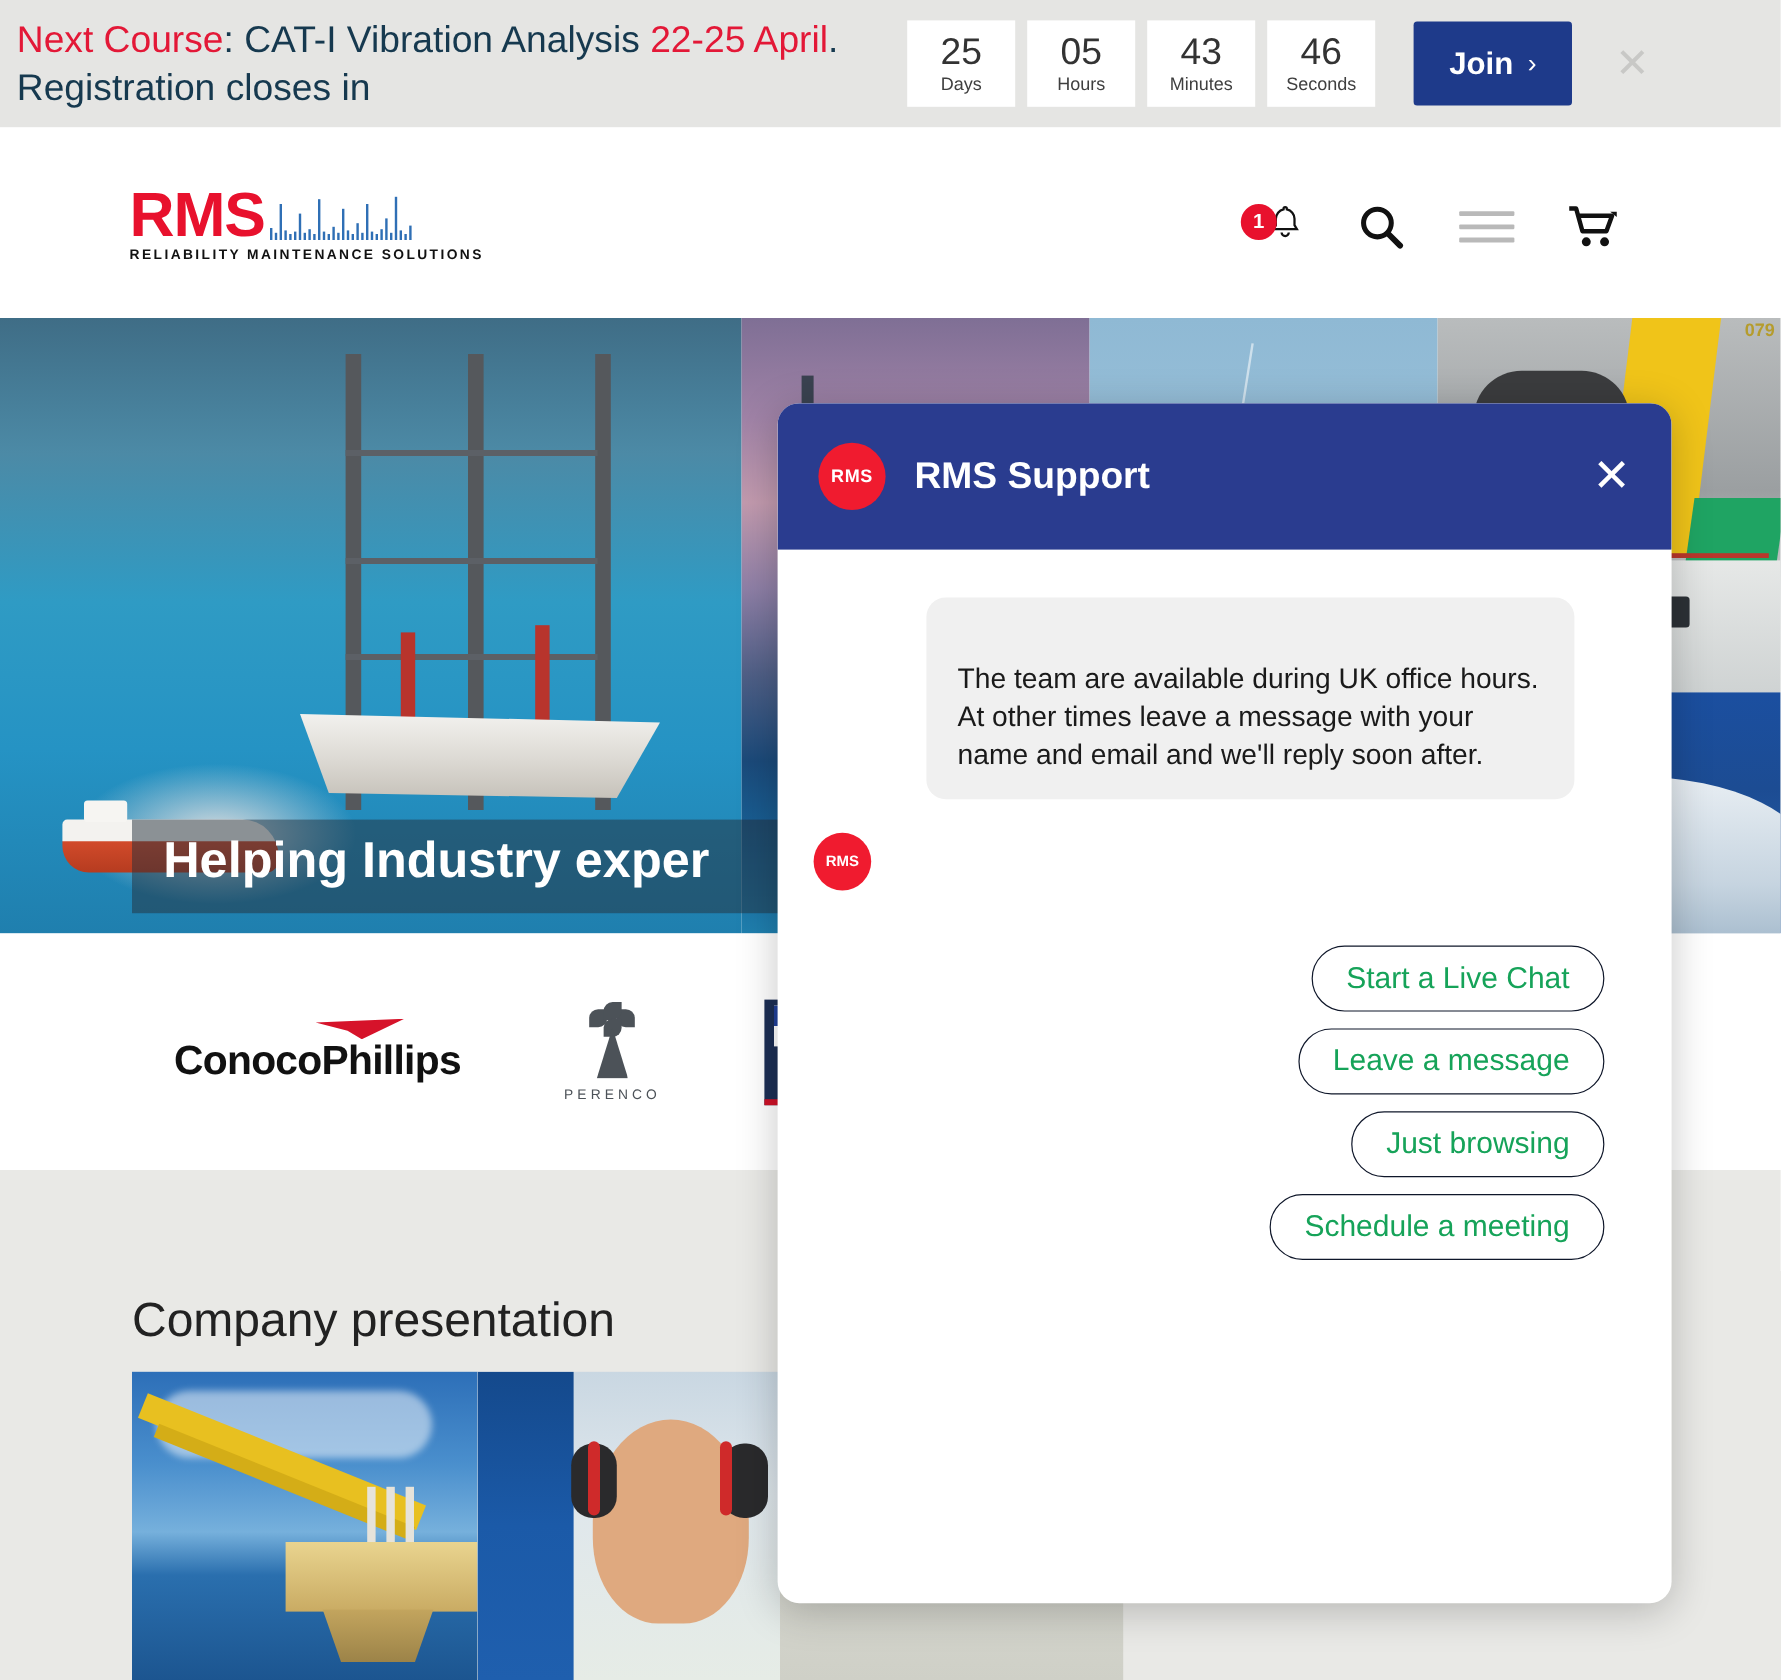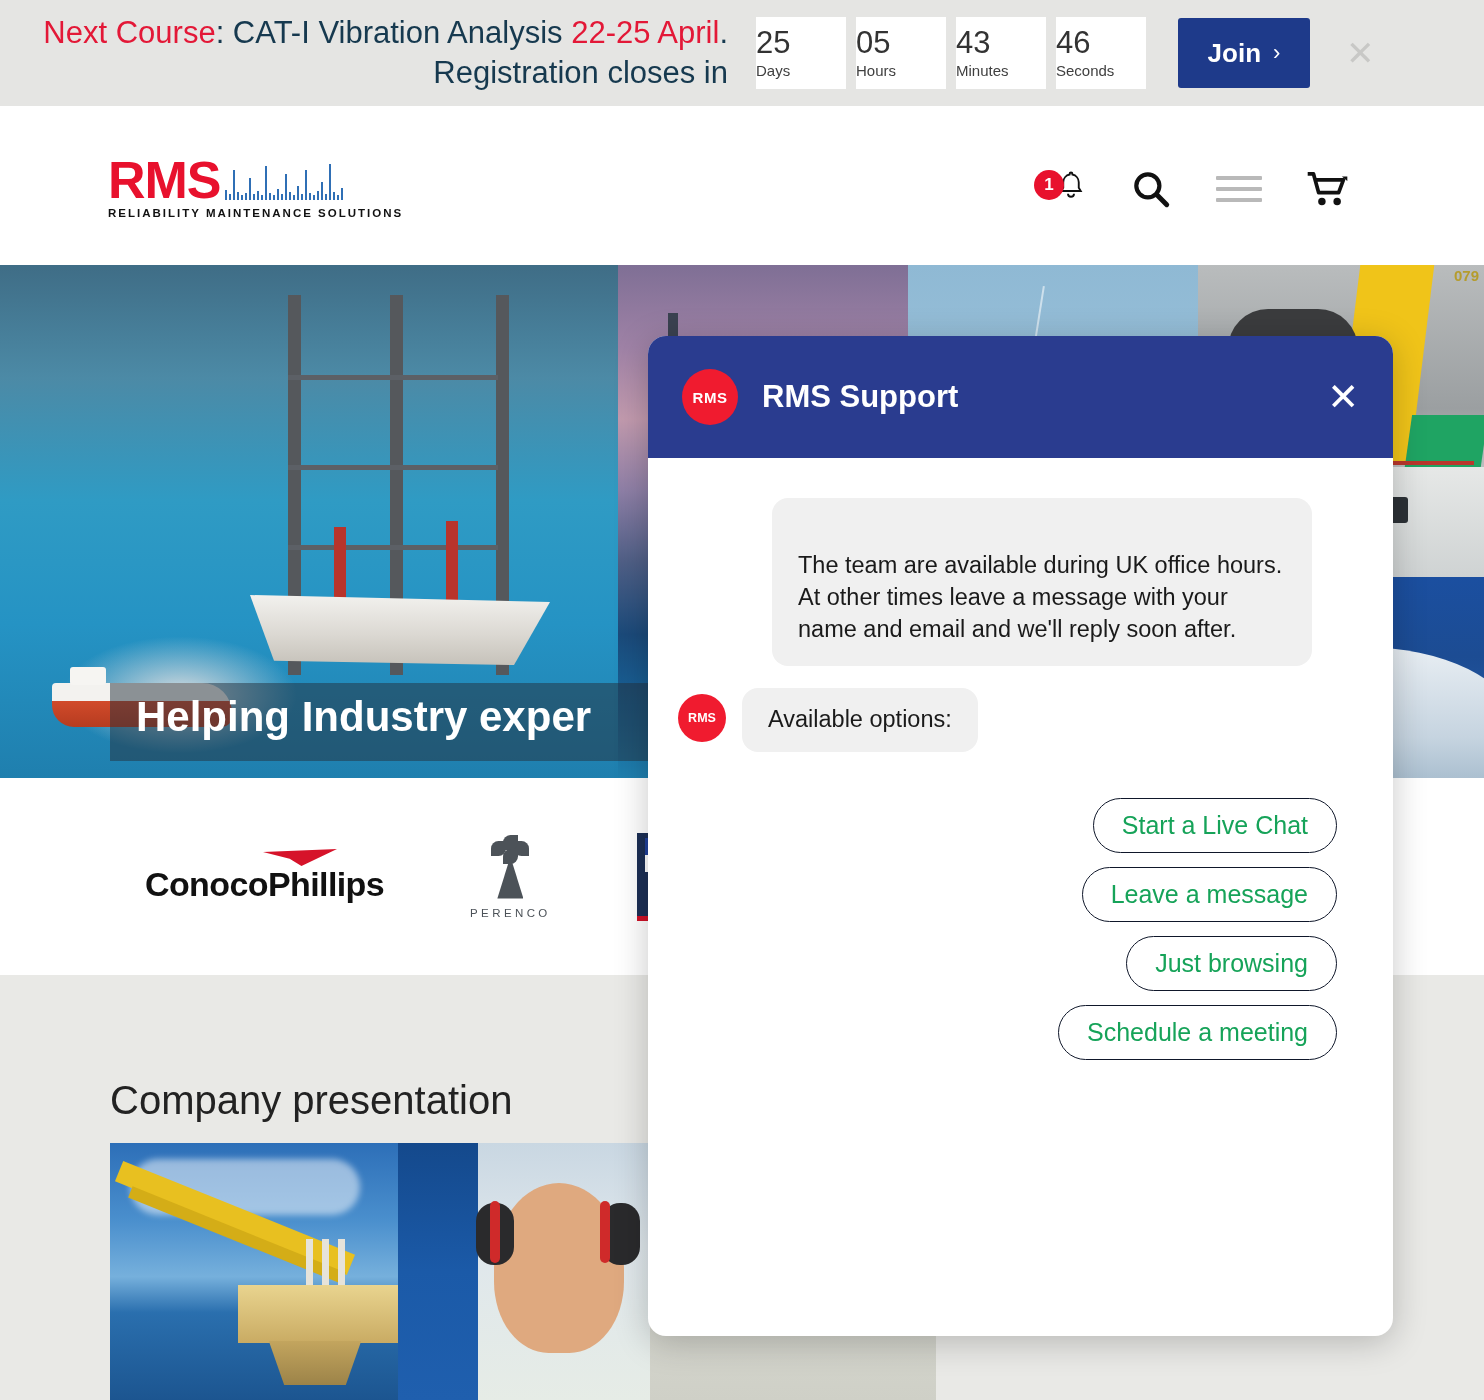--- a/index.html
+++ b/index.html
@@ -12,29 +12,29 @@
   #page { position: relative; width: 1484px; height: 1400px; }
 
   
   .promo-bar {
     position: absolute; left: 0; top: 0; width: 1484px; height: 106px;
     background: #e5e5e3;
     display: flex; align-items: center;
   }
   .promo-text {
     width: 742px; padding: 0 14px;
-    text-align: right;
+    text-align: left;
     font-size: 31px; line-height: 1.28;
     color: #16394f; font-weight: 400;
   }
   .promo-text .hl { color: #e31837; font-weight: 400; }
   .countdown { display: flex; align-items: flex-start; gap: 10px; margin-left: 14px; }
   .cd-box {
     background: #ffffff; width: 90px; height: 72px;
-    display: flex; flex-direction: column; justify-content: center;
+    display: flex; flex-direction: column; align-items: center; justify-content: center;
     color: #3b3b3b;
   }
   .cd-num { font-size: 31px; line-height: 1.05; font-weight: 400; color: #333; }
   .cd-lbl { font-size: 15px; margin-top: 2px; color: #3f3f3f; }
   .join-btn {
     margin-left: 32px; background: #1e3a8a; color: #fff;
     border: none; border-radius: 3px;
     width: 132px; height: 70px;
     display: flex; align-items: center; justify-content: center; gap: 12px;
     font-size: 26px; font-weight: bold; cursor: pointer;
@@ -469,21 +469,20 @@
 
       <div class="bubble-row indent">
         <div class="bubble">
           <br>
           <span>The team are available during UK office hours. At other times leave a message with your name and email and we'll reply soon after.</span>
         </div>
       </div>
 
       <div class="bubble-row" style="margin-top:22px">
         <div class="sm-av">RMS</div>
-        <div class="bubble small">Available options:</div>
       </div>
 
       <div class="options">
         <button class="opt-btn">Start a Live Chat</button>
         <button class="opt-btn">Leave a message</button>
         <button class="opt-btn">Just browsing</button>
         <button class="opt-btn">Schedule a meeting</button>
       </div>
     </div>
   </div>

